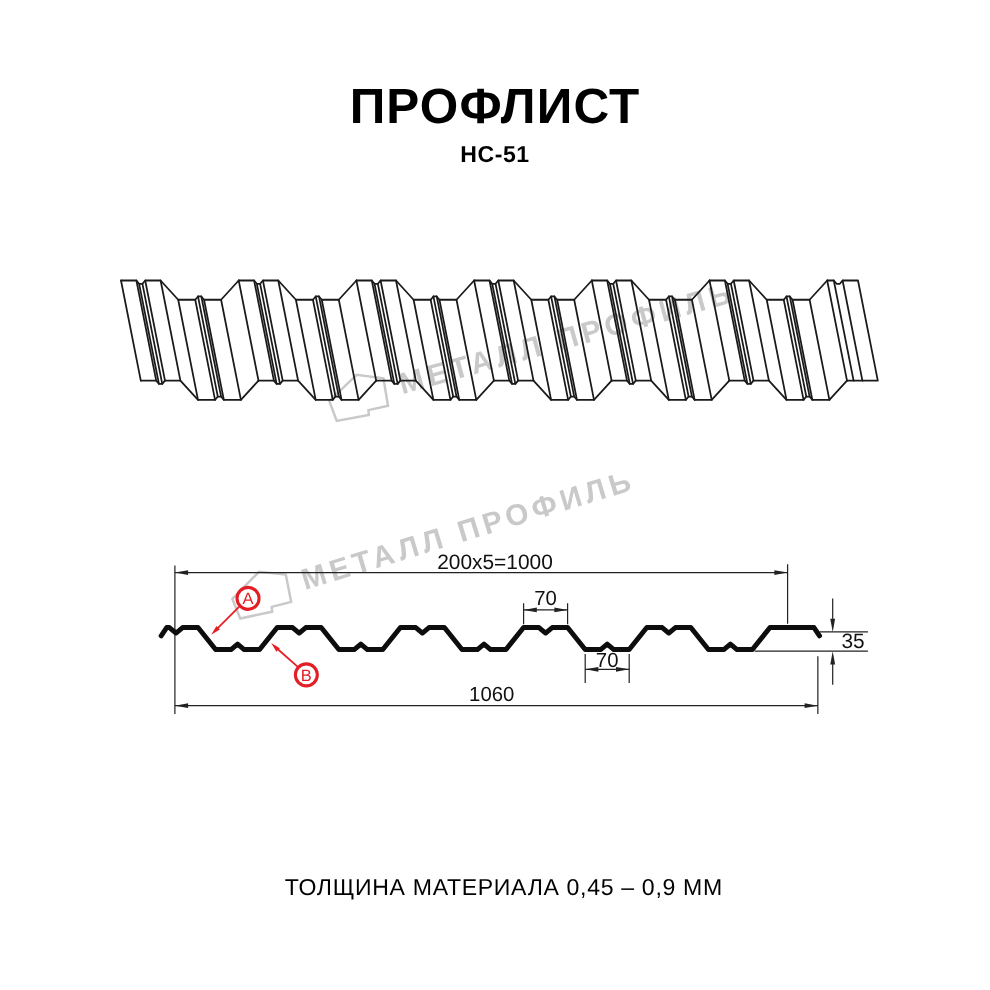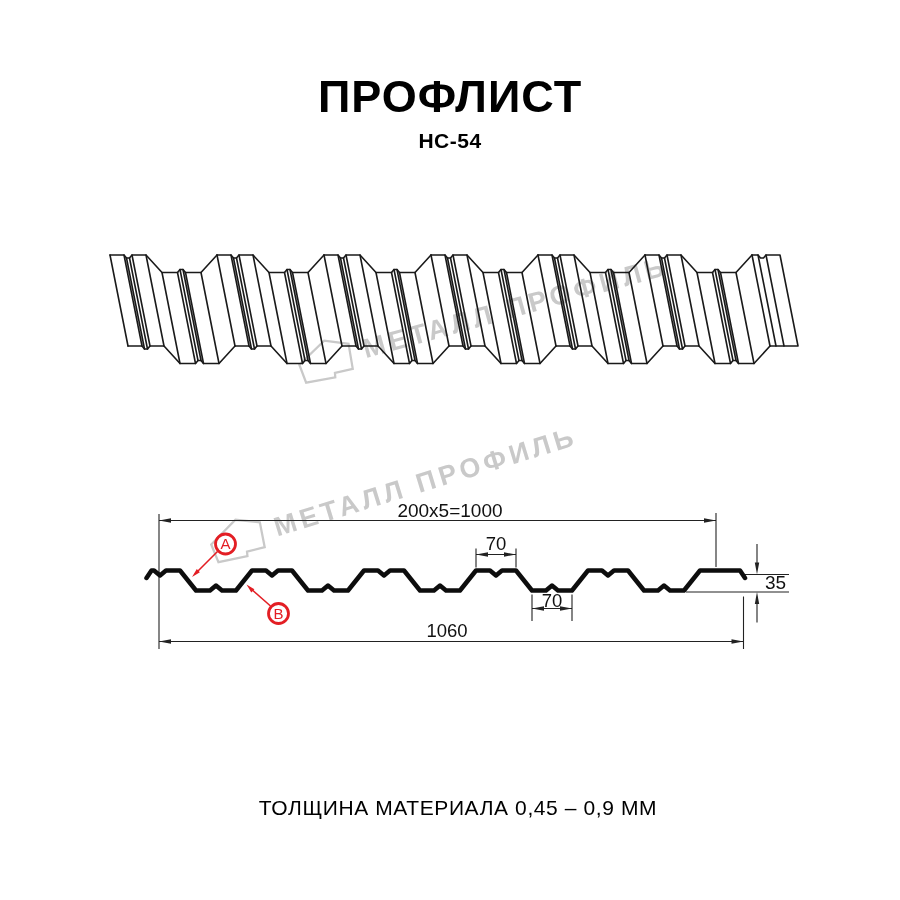--- a/index.html
+++ b/index.html
@@ -31,21 +31,21 @@
   .dim-text{font-size:19px;fill:#111;font-family:"Liberation Sans",sans-serif;}
   .dim-text-sm{font-size:18.5px;fill:#111;font-family:"Liberation Sans",sans-serif;}
   .callout-letter{font-size:15px;fill:#e31e24;font-family:"Liberation Sans",sans-serif;}
 </style>
 </head>
 <body>
 
 <div class="stage">
 
   <div class="title">ПРОФЛИСТ</div>
-  <div class="subtitle">НС-54</div>
+  <div class="subtitle">НС-51</div>
 
   <div class="wm" id="wm1">
     <svg width="66" height="46" viewBox="0 0 76 48">
       <polygon points="12,21 47,2 73,13 70,42 49,41 48,46 14,43" fill="none" stroke="#c9c9c9" stroke-width="2.6" stroke-linejoin="miter"></polygon>
     </svg>
     <span>МЕТАЛЛ ПРОФИЛЬ</span>
   </div>
 
   <div class="wm" id="wm2">
     <svg width="66" height="46" viewBox="0 0 76 48">

